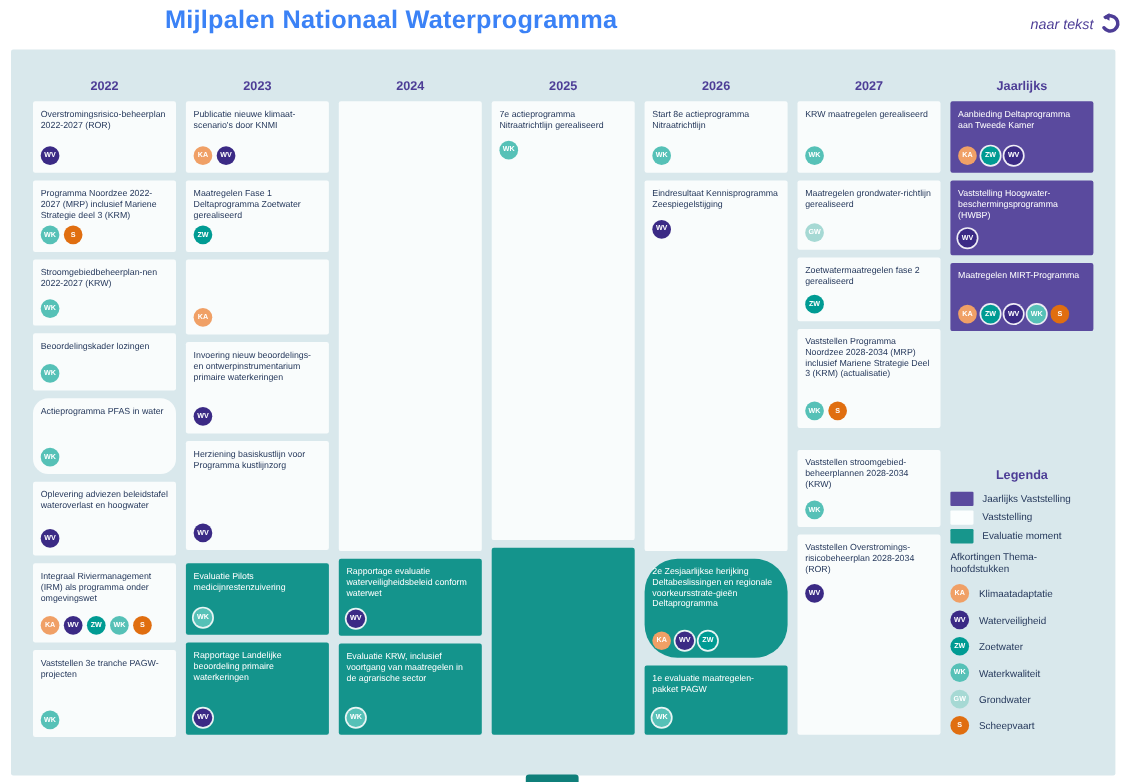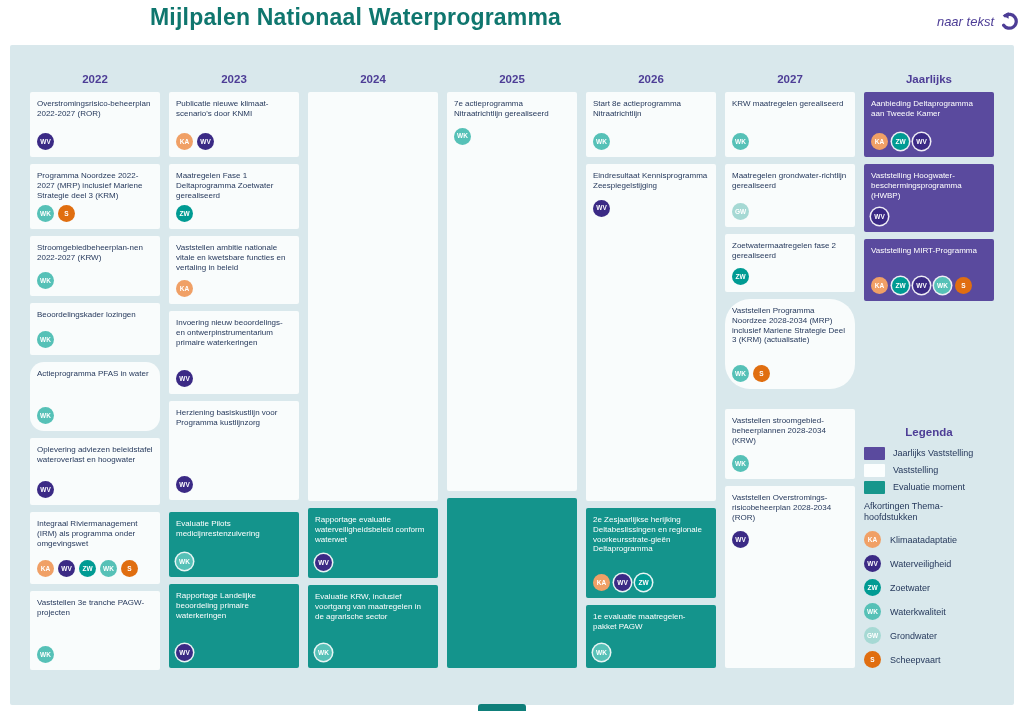--- a/index.html
+++ b/index.html
@@ -3,21 +3,21 @@
 <meta charset="utf-8">
 <style>
   html,body{margin:0;padding:0;}
   body{
     width:1023px;height:711px;overflow:hidden;background:#ffffff;
     font-family:"Liberation Sans", sans-serif;position:relative;
   }
   .topbar{position:absolute;left:0;top:0;width:1023px;height:44px;}
   .page-title{
     position:absolute;left:150px;top:4px;font-size:23px;font-weight:bold;
-    color:#0f766e;letter-spacing:0.2px;
+    color:#3b82f6;letter-spacing:0.2px;
   }
   .to-text{
     position:absolute;right:4px;top:11px;display:flex;align-items:center;gap:5px;
     color:#4d3d96;font-size:13px;font-style:italic;cursor:pointer;text-decoration:none;
   }
   .to-text svg{display:block;}
   .panel{
     position:absolute;left:10px;top:45px;width:1004px;height:660px;
     background:#d9e8ec;border-radius:2px;
   }
@@ -145,21 +145,20 @@
               <span class="badge" style="background: rgb(59, 42, 133);">WV</span>
             </div>
           </div>
           <div class="card white" style="min-height: 63px;">
             <div class="card-text">Maatregelen Fase 1 Deltaprogramma Zoetwater gerealiseerd</div>
             <div class="badges">
               <span class="badge" style="background: rgb(0, 155, 147);">ZW</span>
             </div>
           </div>
           <div class="card white" style="min-height: 68px;">
-            <div class="card-text">Vaststellen ambitie nationale vitale en kwetsbare functies en vertaling in beleid</div>
             <div class="badges">
               <span class="badge" style="background: rgb(240, 160, 102);">KA</span>
             </div>
           </div>
           <div class="card white" style="min-height: 83px;">
             <div class="card-text">Invoering nieuw beoordelings- en ontwerpinstrumentarium primaire waterkeringen</div>
             <div class="badges">
               <span class="badge" style="background: rgb(59, 42, 133);">WV</span>
             </div>
           </div>
@@ -232,21 +231,21 @@
               <span class="badge" style="background: rgb(86, 193, 183);">WK</span>
             </div>
           </div>
           <div class="card white grow">
             <div class="card-text">Eindresultaat Kennisprogramma Zeespiegelstijging</div>
             <div class="badges">
               <span class="badge" style="background: rgb(59, 42, 133);">WV</span>
             </div>
           </div>
           <div class="band-bottom">
-            <div class="card teal" style="min-height: 90px;">
+            <div class="card teal" style="min-height: 90px; border-radius: 30px;">
               <div class="card-text">2e Zesjaarlijkse herijking Deltabeslissingen en regionale voorkeursstrate-gieën Deltaprogramma</div>
               <div class="badges">
                 <span class="badge" style="background: rgb(240, 160, 102);">KA</span>
                 <span class="badge ring" style="background: rgb(59, 42, 133);">WV</span>
                 <span class="badge ring" style="background: rgb(0, 155, 147);">ZW</span>
               </div>
             </div>
             <div class="card teal" style="min-height: 63px;">
               <div class="card-text">1e evaluatie maatregelen-pakket PAGW</div>
               <div class="badges">
@@ -270,21 +269,21 @@
             <div class="badges">
               <span class="badge" style="background: rgb(166, 217, 212);">GW</span>
             </div>
           </div>
           <div class="card white" style="min-height: 58px;">
             <div class="card-text">Zoetwatermaatregelen fase 2 gerealiseerd</div>
             <div class="badges">
               <span class="badge" style="background: rgb(0, 155, 147);">ZW</span>
             </div>
           </div>
-          <div class="card white" style="min-height: 90px; border-radius: 25px;">
+          <div class="card white" style="min-height: 90px;">
             <div class="card-text">Vaststellen Programma Noordzee 2028-2034 (MRP) inclusief Mariene Strategie Deel 3 (KRM) (actualisatie)</div>
             <div class="badges">
               <span class="badge" style="background: rgb(86, 193, 183);">WK</span>
               <span class="badge" style="background: rgb(224, 110, 16);">S</span>
             </div>
           </div>
           <div class="card white" style="min-height: 70px; margin-top: 13px;">
             <div class="card-text">Vaststellen stroomgebied-beheerplannen 2028-2034 (KRW)</div>
             <div class="badges">
               <span class="badge" style="background: rgb(86, 193, 183);">WK</span>
@@ -309,21 +308,21 @@
               <span class="badge ring" style="background: rgb(59, 42, 133);">WV</span>
             </div>
           </div>
           <div class="card purple" style="min-height: 68px;">
             <div class="card-text">Vaststelling Hoogwater-beschermingsprogramma (HWBP)</div>
             <div class="badges">
               <span class="badge ring" style="background: rgb(59, 42, 133);">WV</span>
             </div>
           </div>
           <div class="card purple" style="min-height: 62px;">
-            <div class="card-text">Vaststelling MIRT-Programma</div>
+            <div class="card-text">Maatregelen MIRT-Programma</div>
             <div class="badges">
               <span class="badge" style="background: rgb(240, 160, 102);">KA</span>
               <span class="badge ring" style="background: rgb(0, 155, 147);">ZW</span>
               <span class="badge ring" style="background: rgb(59, 42, 133);">WV</span>
               <span class="badge ring" style="background: rgb(86, 193, 183);">WK</span>
               <span class="badge" style="background: rgb(224, 110, 16);">S</span>
             </div>
           </div>
           <div class="legend">
             <div class="legend-title">Legenda</div>

